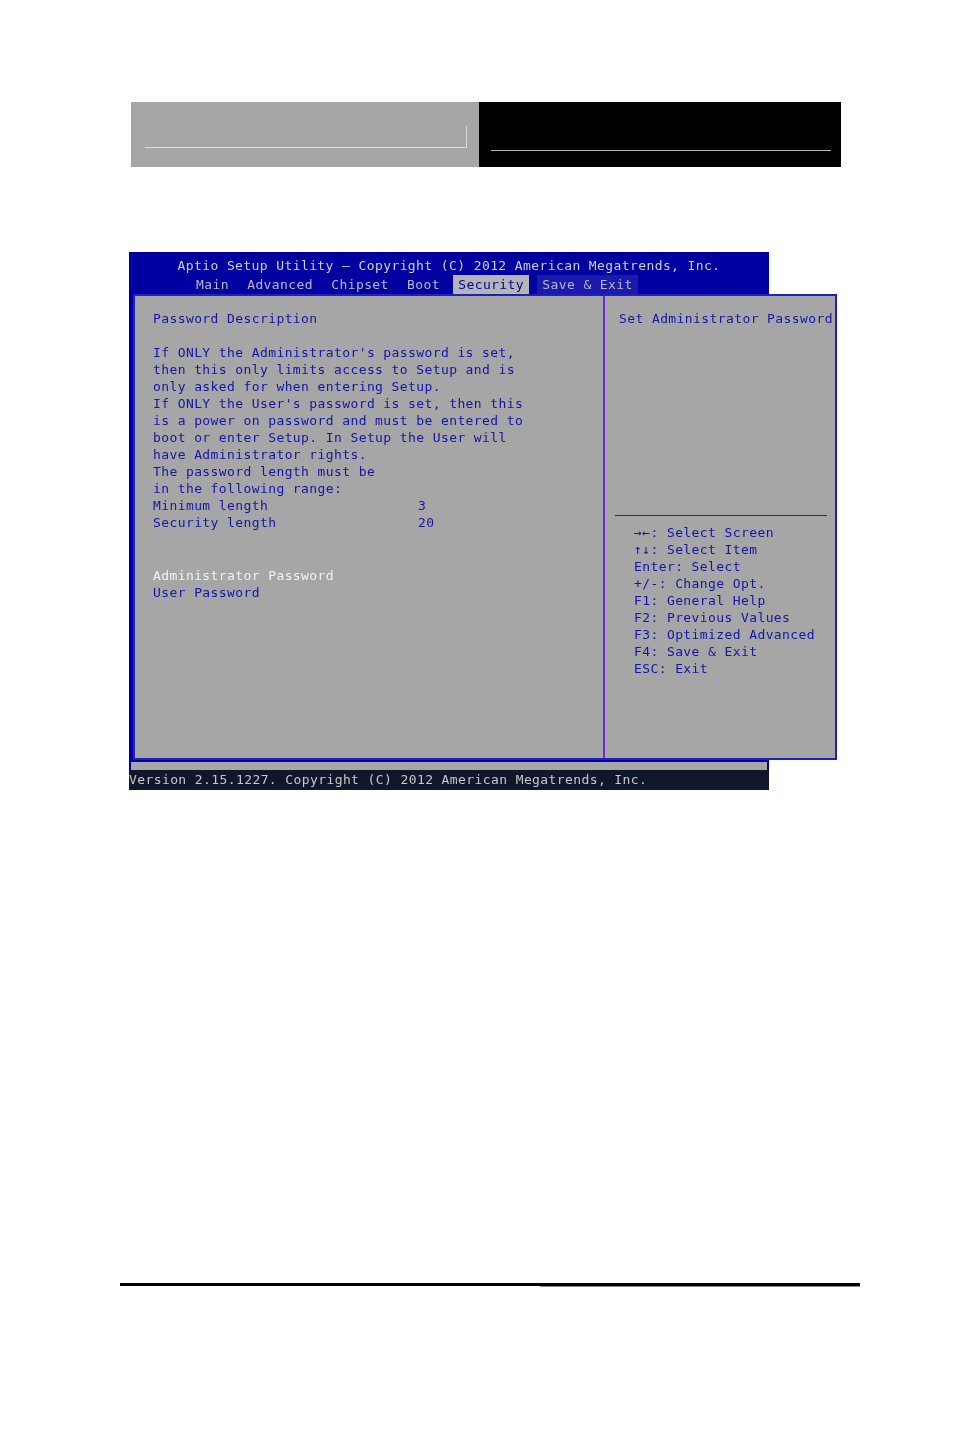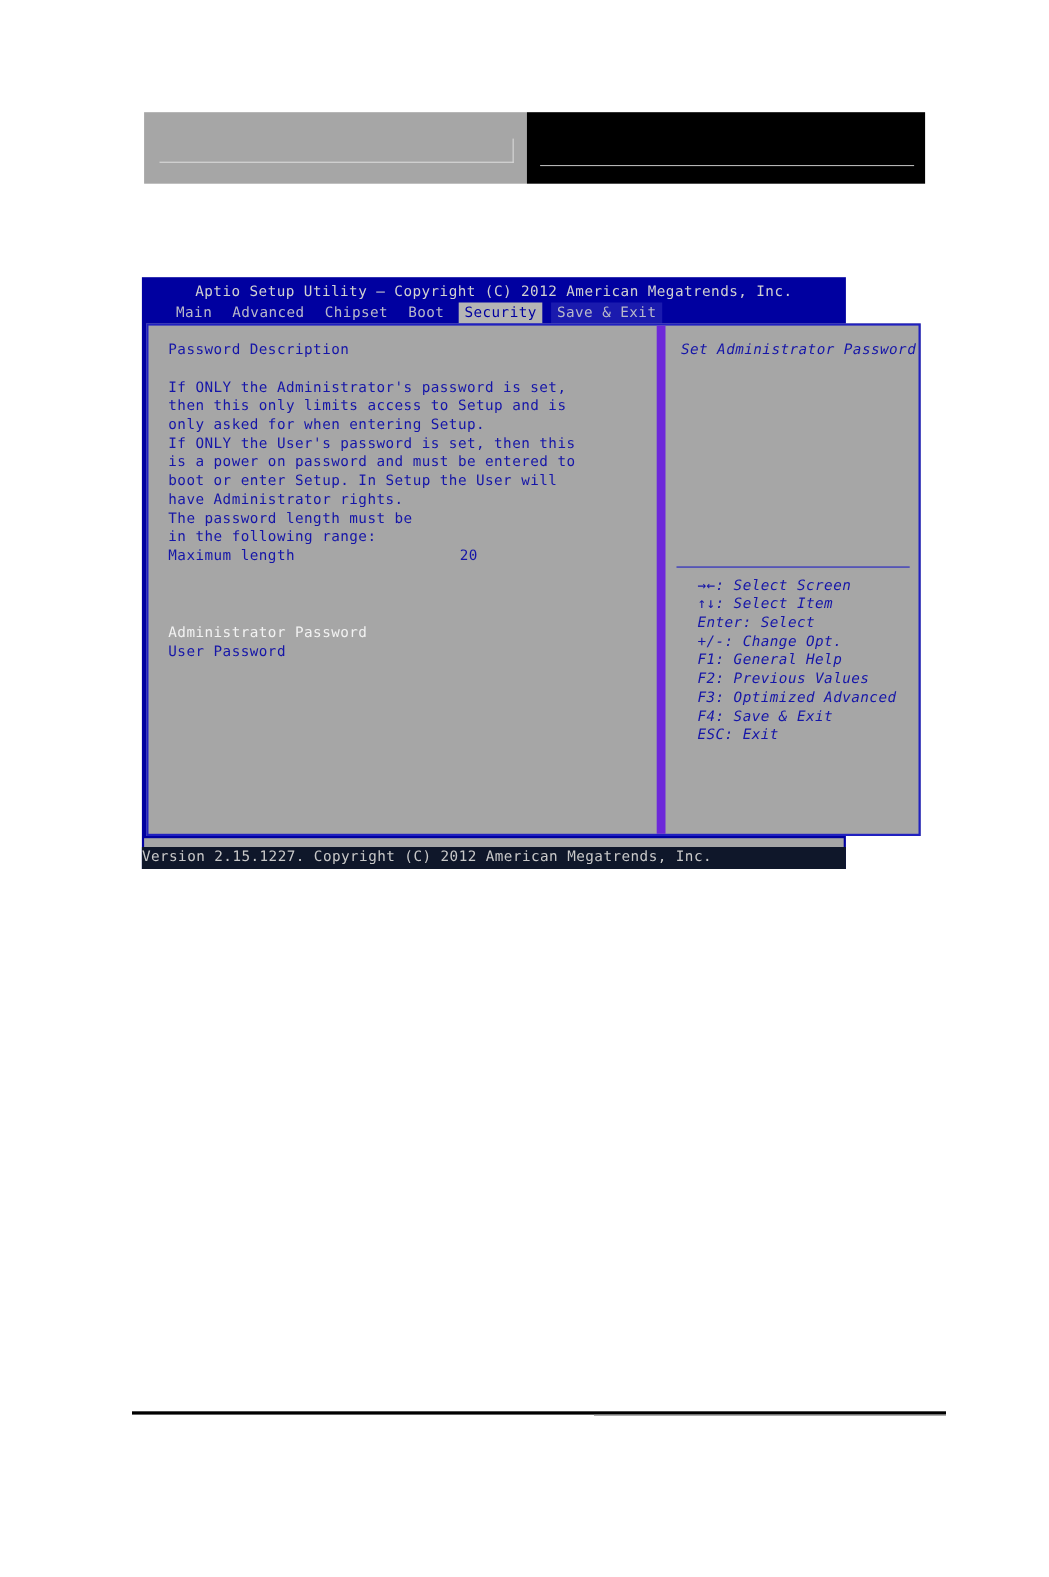--- a/index.html
+++ b/index.html
@@ -83,20 +83,21 @@
     font-size: 13px;
     padding-top: 5px;
   }
 
   #bios-menubar {
     height: 19px;
     line-height: 19px;
     padding-left: 26px;
     white-space: nowrap;
     font-size: 13px;
+    margin-left: 36px;
   }
   .menu-item {
     display: inline-block;
     padding: 0 5px;
     color: #b9b9c9;
   }
   .menu-item.active {
     background: #b5b5b5;
     color: #0000a0;
   }
@@ -114,29 +115,28 @@
     border: 2px solid #2020c0;
     background: #a6a6a6;
     box-sizing: border-box;
     display: flex;
   }
 
   #left-pane {
     width: 470px;
     box-sizing: border-box;
     padding: 14px 0 0 18px;
-    border-right: 8px solid #6d28d9;
+    border-right: 2px solid #6d28d9;
     position: relative;
   }
   #right-pane {
     flex: 1;
     box-sizing: border-box;
     padding: 14px 0 0 14px;
     position: relative;
-    font-style: italic;
   }
 
   .txt {
     color: #1515a8;
     font-size: 13px;
     line-height: 17px;
     white-space: pre;
   }
   .blank-line {
     height: 17px;
@@ -271,21 +271,25 @@
       <div class="txt">then this only limits access to Setup and is</div>
       <div class="txt">only asked for when entering Setup.</div>
       <div class="txt">If ONLY the User's password is set, then this</div>
       <div class="txt">is a power on password and must be entered to</div>
       <div class="txt">boot or enter Setup. In Setup the User will</div>
       <div class="txt">have Administrator rights.</div>
       <div class="txt">The password length must be</div>
       <div class="txt">in the following range:</div>
 
       <div class="kv-row">
-        <span class="kv-key">Maximum length</span>
+        <span class="kv-key">Minimum length</span>
+        <span class="kv-val">3</span>
+      </div>
+      <div class="kv-row">
+        <span class="kv-key">Security length</span>
         <span class="kv-val">20</span>
       </div>
 
       <div id="pw-items">
         <div class="pw-item selected">Administrator Password</div>
         <div class="pw-item normal">User Password</div>
       </div>
     </div>
 
     <div id="right-pane">

